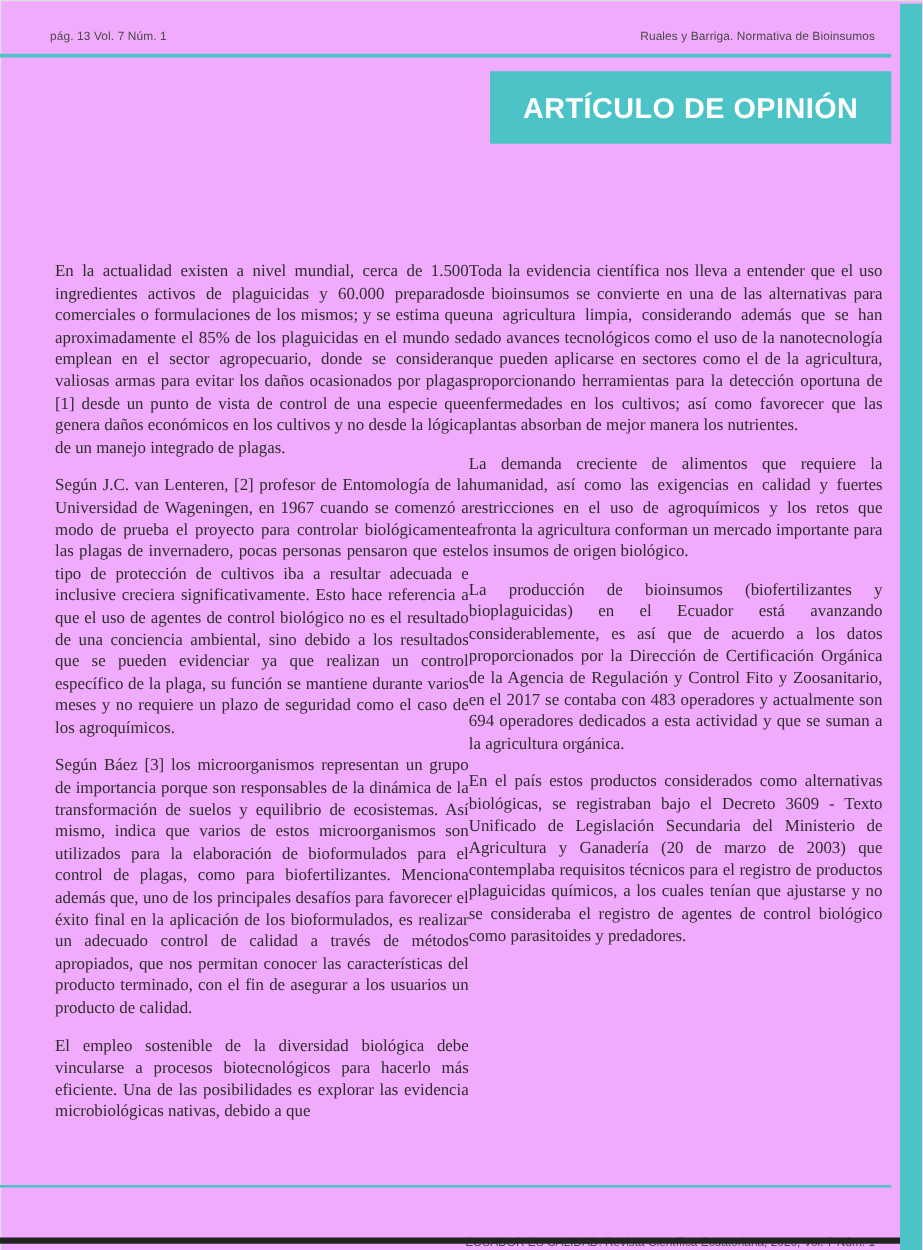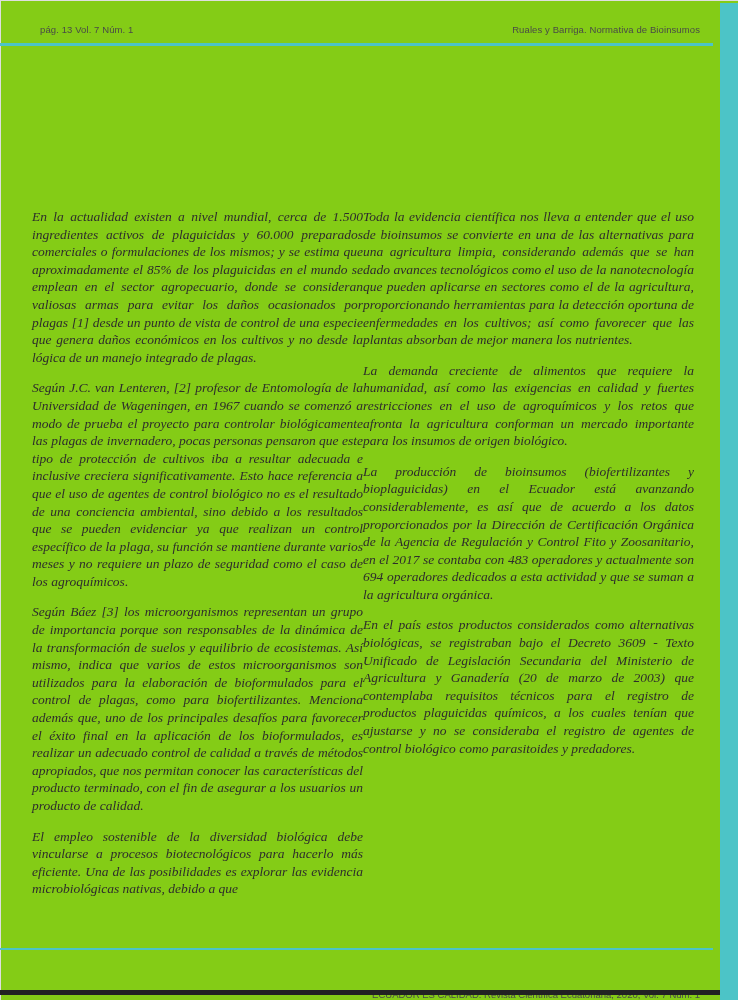--- a/index.html
+++ b/index.html
@@ -1,20 +1,20 @@
 <!DOCTYPE html>
 <html lang="es"><head>
 <meta charset="utf-8">
 <style>
   html, body { margin: 0; padding: 0; background: #ffffff; }
   .page {
     position: relative;
     width: 738px;
     height: 1000px;
-    background: #84cc16;
+    background: #f0abfc;
     overflow: hidden;
     font-family: "Liberation Sans", sans-serif;
     box-shadow: inset 1px 1px 0 #dedede;
   }
   
   .header {
     position: absolute;
     top: 24px;
     left: 40px;
     right: 38px;
@@ -68,24 +68,23 @@
     font-weight: bold;
     font-size: 22px;
     line-height: 28px;
     color: #1d1d1b;
     letter-spacing: 0.2px;
   }
   
   .columns {
     position: absolute;
     top: 208px;
-    left: 32px;
+    left: 44px;
     width: 662px;
     display: flex;
-    font-style: italic;
   }
   .col {
     flex: 1 1 0;
     font-family: "Liberation Serif", serif;
     font-size: 13.5px;
     line-height: 17.6px;
     text-align: justify;
     color: #2e2d2c;
   }
   .col p { margin: 0 0 13px 0; }
@@ -125,20 +124,23 @@
 
   <div class="header">
     <span>pág. 13 Vol. 7 Núm. 1</span>
     <span>Ruales y Barriga. Normativa de Bioinsumos</span>
   </div>
 
   <div class="header-rule"></div>
 
   <div class="side-bar"></div>
 
+  <div class="banner">
+    <span>ARTÍCULO DE OPINIÓN</span>
+  </div>
 
   <div class="title">
   </div>
 
   <div class="columns">
     <div class="col">
       <p>En la actualidad existen a nivel mundial, cerca de 1.500 ingredientes activos de plaguicidas y 60.000 preparados comerciales o formulaciones de los mismos; y se estima que aproximadamente el 85% de los plaguicidas en el mundo se emplean en el sector agropecuario, donde se consideran valiosas armas para evitar los daños ocasionados por plagas [1] desde un punto de vista de control de una especie que genera daños económicos en los cultivos y no desde la lógica de un manejo integrado de plagas.</p>
       <p>Según J.C. van Lenteren, [2] profesor de Entomología de la Universidad de Wageningen, en 1967 cuando se comenzó a modo de prueba el proyecto para controlar biológicamente las plagas de invernadero, pocas personas pensaron que este tipo de protección de cultivos iba a resultar adecuada e inclusive creciera significativamente. Esto hace referencia a que el uso de agentes de control biológico no es el resultado de una conciencia ambiental, sino debido a los resultados que se pueden evidenciar ya que realizan un control específico de la plaga, su función se mantiene durante varios meses y no requiere un plazo de seguridad como el caso de los agroquímicos.</p>
       <p>Según Báez [3] los microorganismos representan un grupo de importancia porque son responsables de la dinámica de la transformación de suelos y equilibrio de ecosistemas. Así mismo, indica que varios de estos microorganismos son utilizados para la elaboración de bioformulados para el control de plagas, como para biofertilizantes. Menciona además que, uno de los principales desafíos para favorecer el éxito final en la aplicación de los bioformulados, es realizar un adecuado control de calidad a través de métodos apropiados, que nos permitan conocer las características del producto terminado, con el fin de asegurar a los usuarios un producto de calidad.</p>
       <p>El empleo sostenible de la diversidad biológica debe vincularse a procesos biotecnológicos para hacerlo más eficiente. Una de las posibilidades es explorar las evidencia microbiológicas nativas, debido a que</p>

